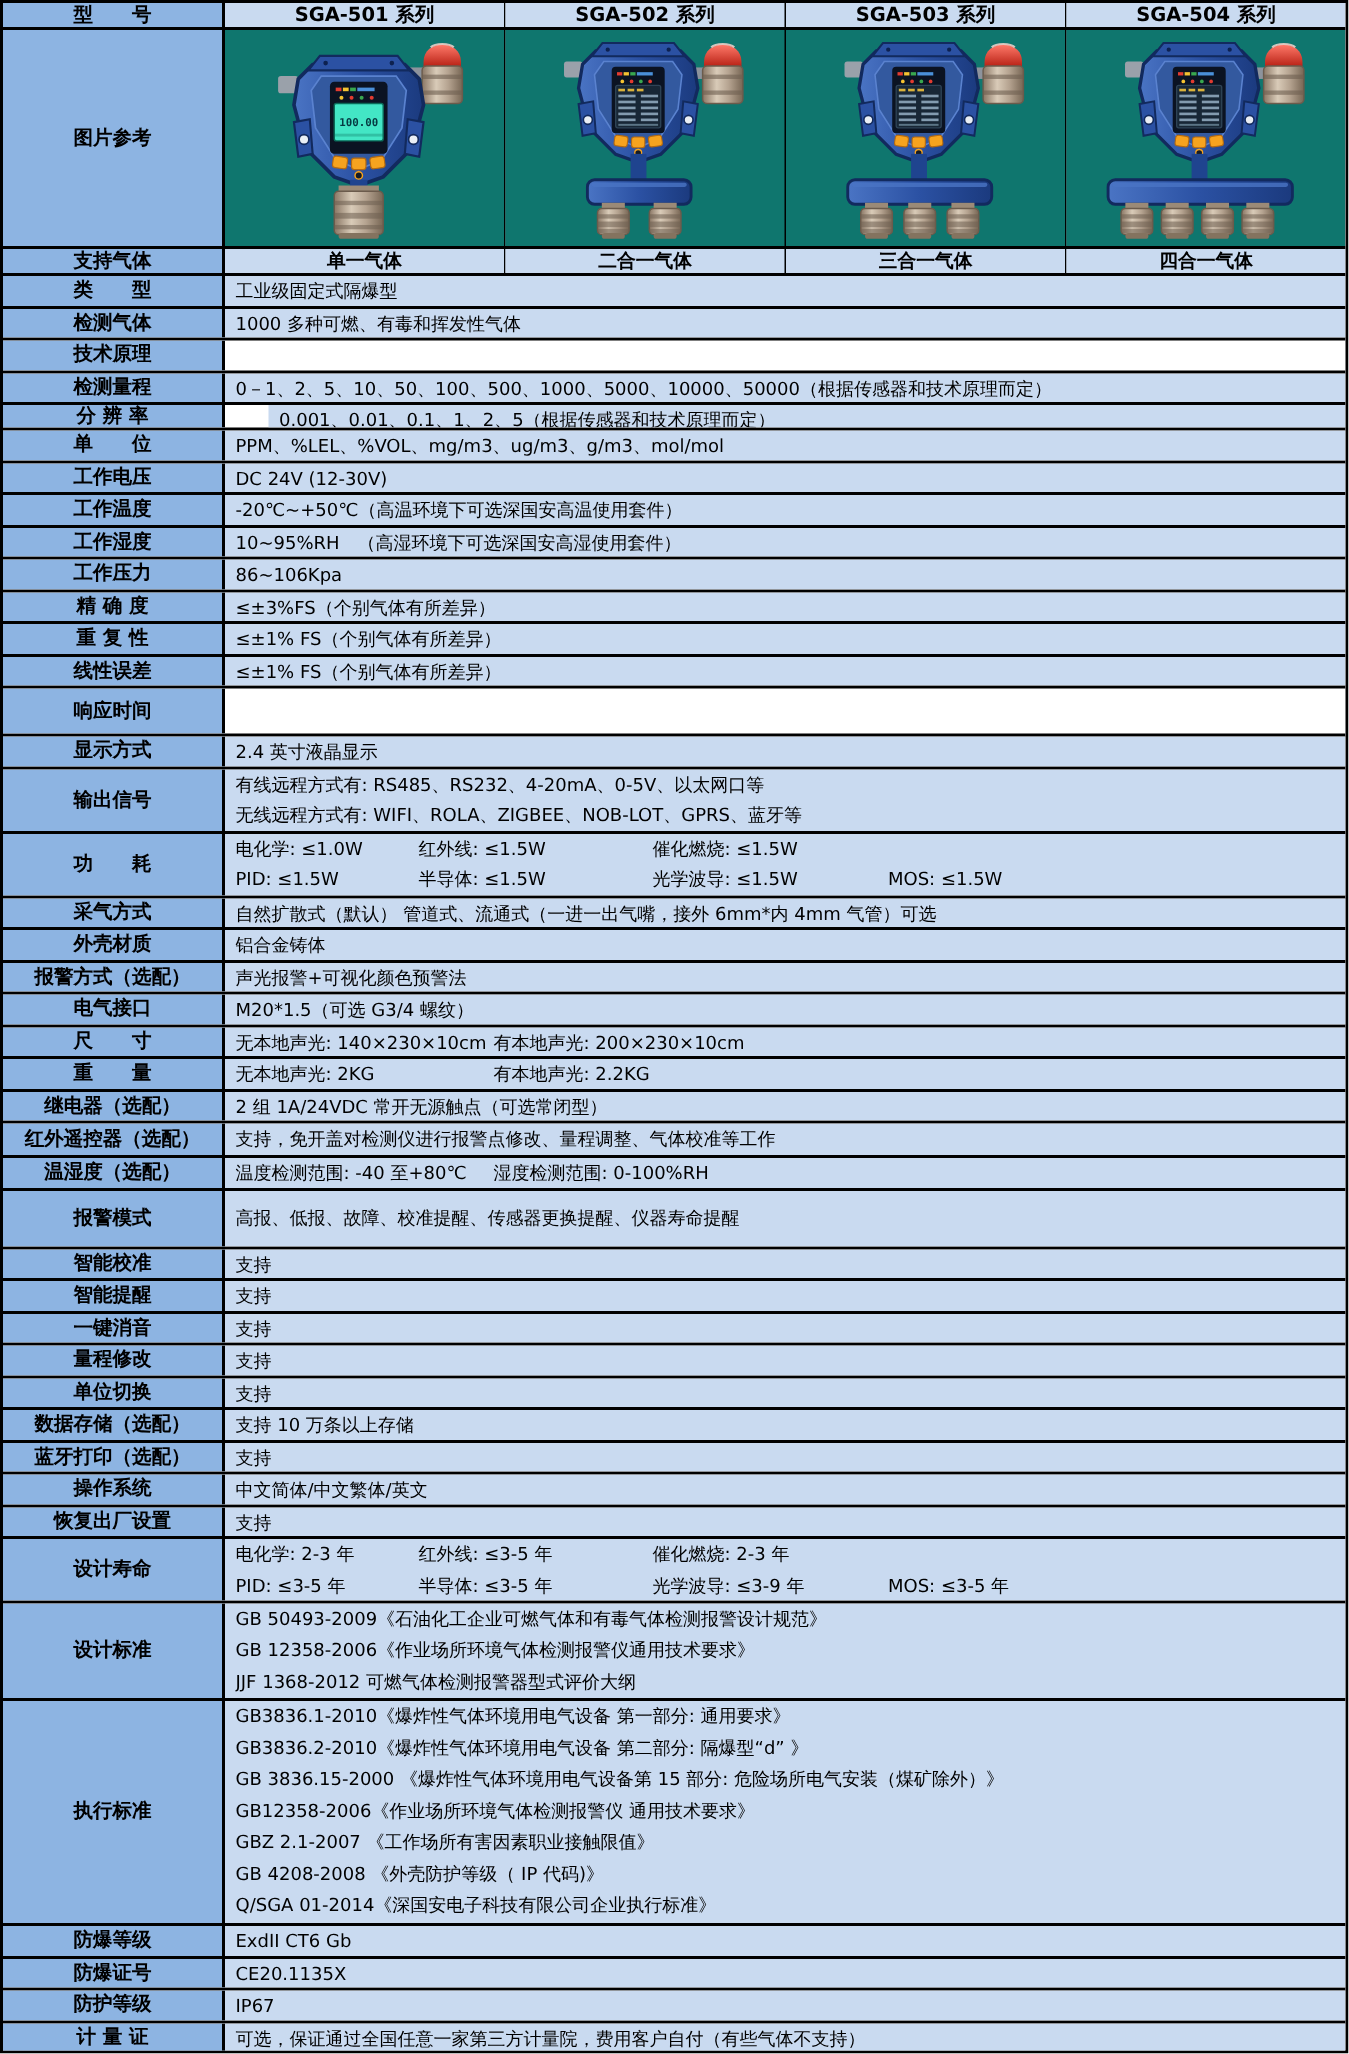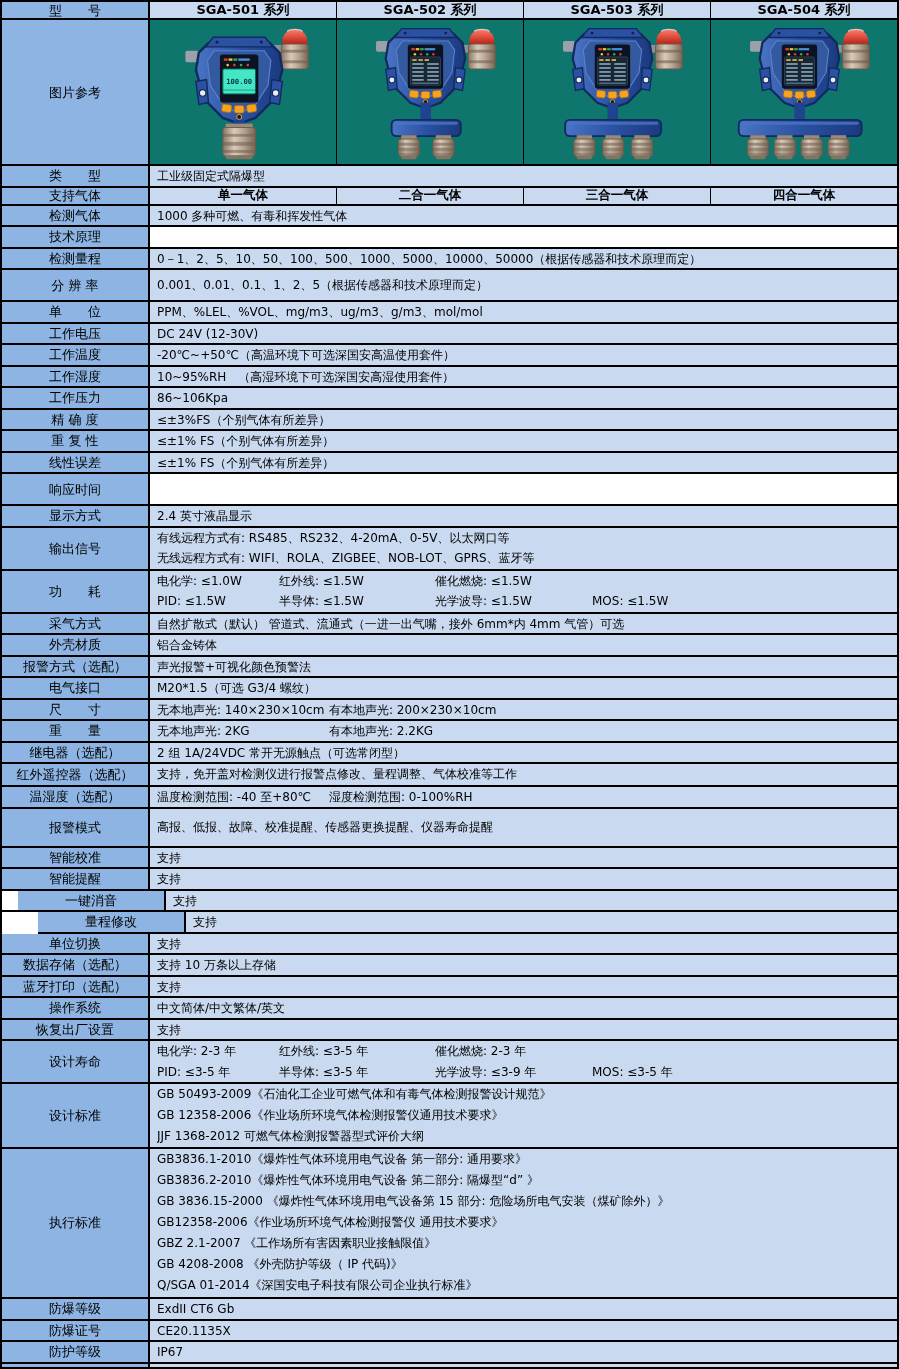--- a/index.html
+++ b/index.html
@@ -2,21 +2,21 @@
 <html><head>
 <meta charset="utf-8">
 <style>
   html,body{margin:0;padding:0;background:#fff;}
   body{font-family:"DejaVu Sans","Liberation Sans",sans-serif;color:#000;}
   #app{width:899px;height:1369px;box-sizing:border-box;border:2px solid #000;background:#fff;overflow:hidden;}
   .row{display:flex;box-sizing:border-box;border-bottom:2px solid #000;overflow:hidden;}
   .row.last{border-bottom:none;}
   .lbl{width:148px;min-width:148px;box-sizing:border-box;border-right:2px solid #000;background:#8DB4E2;
        display:flex;align-items:center;justify-content:center;text-align:center;
-       font-weight:normal;font-size:13px;line-height:15px;overflow:hidden;padding:0 3px;}
+       font-weight:bold;font-size:13px;line-height:15px;overflow:hidden;padding:0 3px;}
   .val{flex:1;background:#C9DAF0;display:flex;flex-direction:column;justify-content:center;
        padding-left:7px;box-sizing:border-box;overflow:hidden;}
   .line{height:21px;line-height:21px;font-size:12px;white-space:nowrap;overflow:hidden;}
   .quarter{flex:1;box-sizing:border-box;border-right:1px solid #000;display:flex;align-items:center;
            justify-content:center;overflow:hidden;}
   .quarter.q-last{border-right:none;}
   .model{background:#C9DAF0;font-weight:bold;font-size:13px;}
   .gascell{background:#C9DAF0;font-weight:bold;font-size:12.5px;}
   .imgcell{background:#0f766e;}
   .seg{display:inline-block;white-space:pre;}
@@ -383,49 +383,49 @@
           <rect x="90" y="141" width="16" height="4" rx="2" fill="#84735f"></rect>
           <rect x="118" y="120" width="16" height="5" fill="#9b8a77"></rect>
           <rect x="115" y="124" width="22" height="18" rx="3" fill="url(#gS)" stroke="#6b5b4c" stroke-width="1"></rect>
           <rect x="115" y="127.96" width="22" height="3" fill="#6e5f50" opacity="0.55"></rect>
           <rect x="115" y="133" width="22" height="4" fill="#6e5f50" opacity="0.55"></rect>
           <rect x="115" y="138.04" width="22" height="3" fill="#6e5f50" opacity="0.55"></rect>
           <rect x="118" y="141" width="16" height="4" rx="2" fill="#84735f"></rect>
         </svg>
       </div>
     </div>
-    <div class="row" style="height: 21.5px;">
-      <div class="lbl">类　　型</div>
-      <div class="val">
-        <div class="line">工业级固定式隔爆型</div>
-      </div>
-    </div>
     <div class="row" style="height: 18px;">
       <div class="lbl">支持气体</div>
       <div class="quarter gascell">单一气体</div>
       <div class="quarter gascell">二合一气体</div>
       <div class="quarter gascell">三合一气体</div>
       <div class="quarter gascell q-last">四合一气体</div>
     </div>
     <div class="row" style="height: 21.5px;">
+      <div class="lbl">类　　型</div>
+      <div class="val">
+        <div class="line">工业级固定式隔爆型</div>
+      </div>
+    </div>
+    <div class="row" style="height: 21.5px;">
       <div class="lbl">检测气体</div>
       <div class="val">
         <div class="line">1000 多种可燃、有毒和挥发性气体</div>
       </div>
     </div>
     <div class="row" style="height: 21.5px;">
       <div class="lbl">技术原理</div>
     </div>
     <div class="row" style="height: 21.5px;">
       <div class="lbl">检测量程</div>
       <div class="val">
         <div class="line">0－1、2、5、10、50、100、500、1000、5000、10000、50000（根据传感器和技术原理而定）</div>
       </div>
     </div>
-    <div class="row" style="height: 32px;">
+    <div class="row" style="height: 17px; gap: 29px;">
       <div class="lbl">分 辨 率</div>
       <div class="val">
         <div class="line">0.001、0.01、0.1、1、2、5（根据传感器和技术原理而定）</div>
       </div>
     </div>
     <div class="row" style="height: 21.5px;">
       <div class="lbl">单　　位</div>
       <div class="val">
         <div class="line">PPM、%LEL、%VOL、mg/m3、ug/m3、g/m3、mol/mol</div>
       </div>
@@ -560,27 +560,27 @@
       <div class="val">
         <div class="line">支持</div>
       </div>
     </div>
     <div class="row" style="height: 21.5px;">
       <div class="lbl">智能提醒</div>
       <div class="val">
         <div class="line">支持</div>
       </div>
     </div>
-    <div class="row" style="height: 21.5px; padding-left: 16px;">
+    <div class="row" style="height: 21.5px;">
       <div class="lbl">一键消音</div>
       <div class="val">
         <div class="line">支持</div>
       </div>
     </div>
-    <div class="row" style="height: 21.5px; margin-left: 36px;">
+    <div class="row" style="height: 21.5px;">
       <div class="lbl">量程修改</div>
       <div class="val">
         <div class="line">支持</div>
       </div>
     </div>
     <div class="row" style="height: 21.5px;">
       <div class="lbl">单位切换</div>
       <div class="val">
         <div class="line">支持</div>
       </div>

